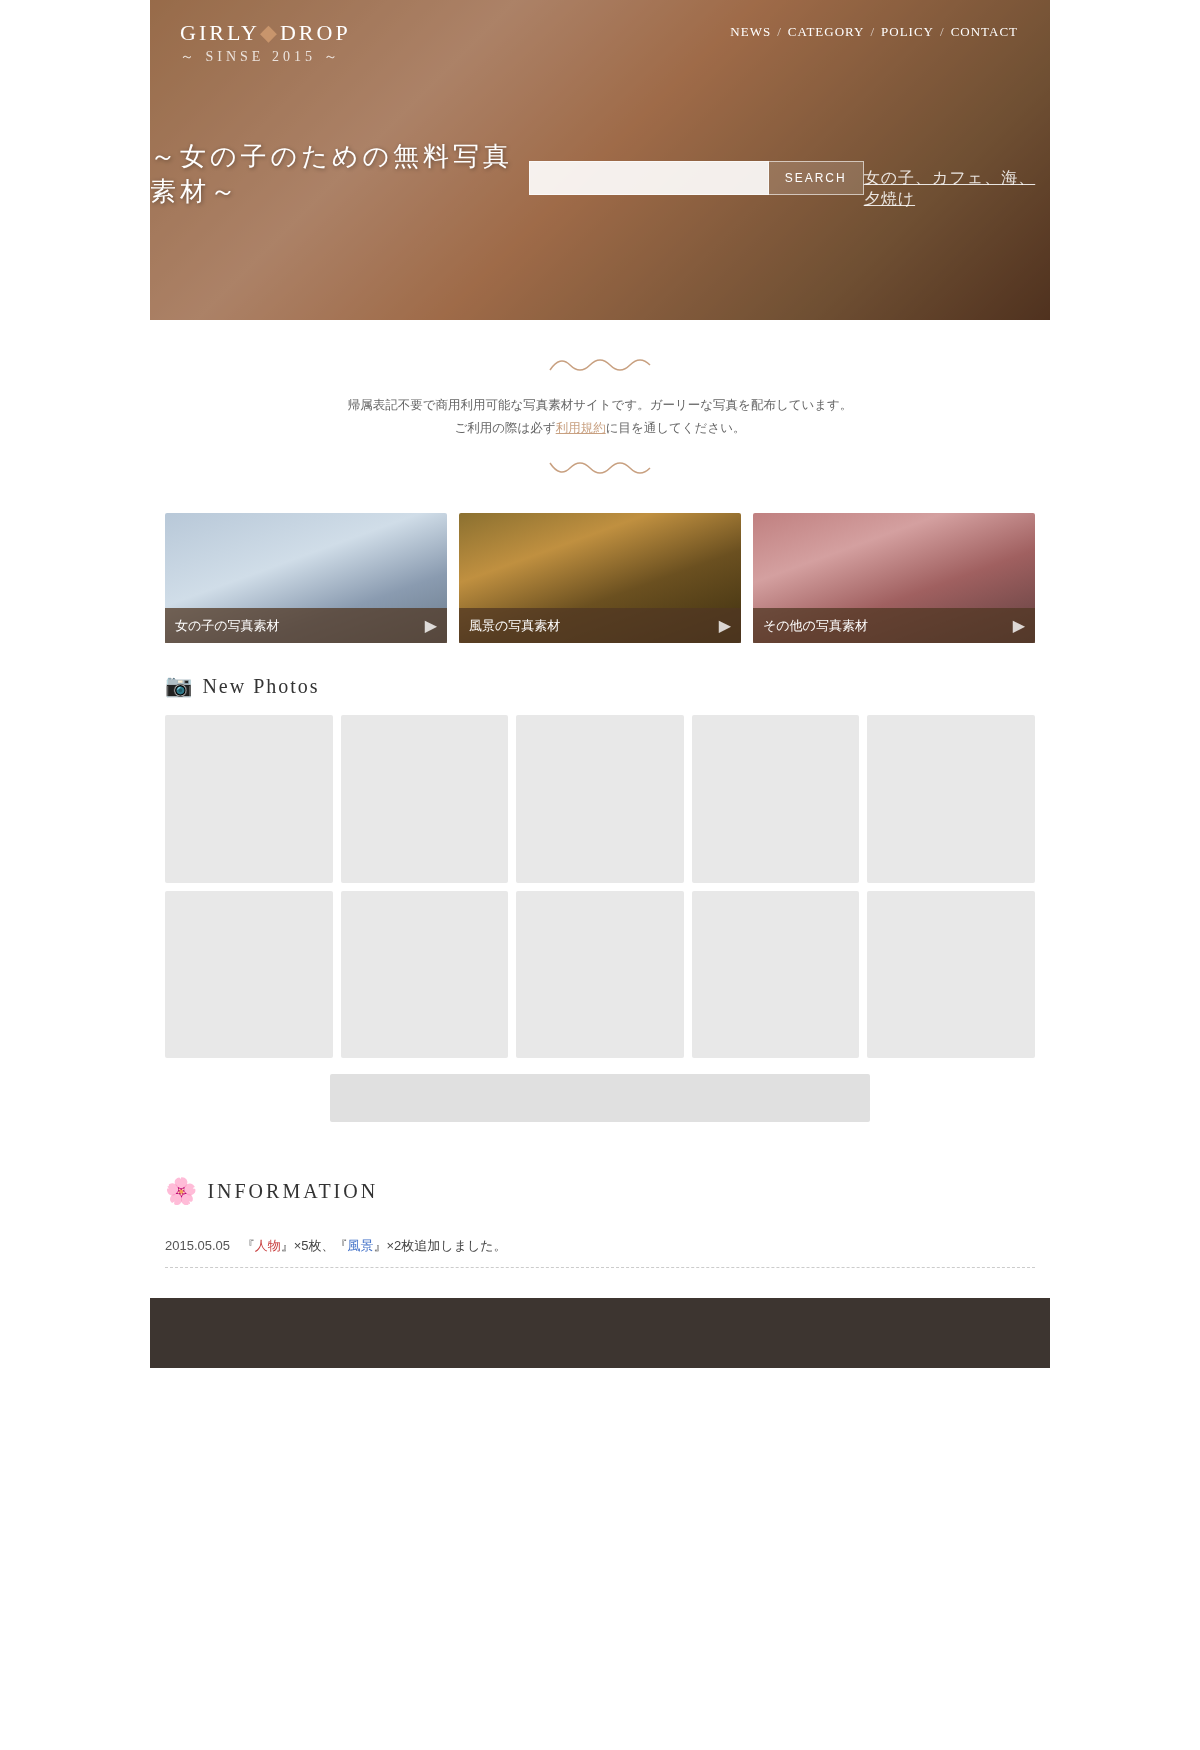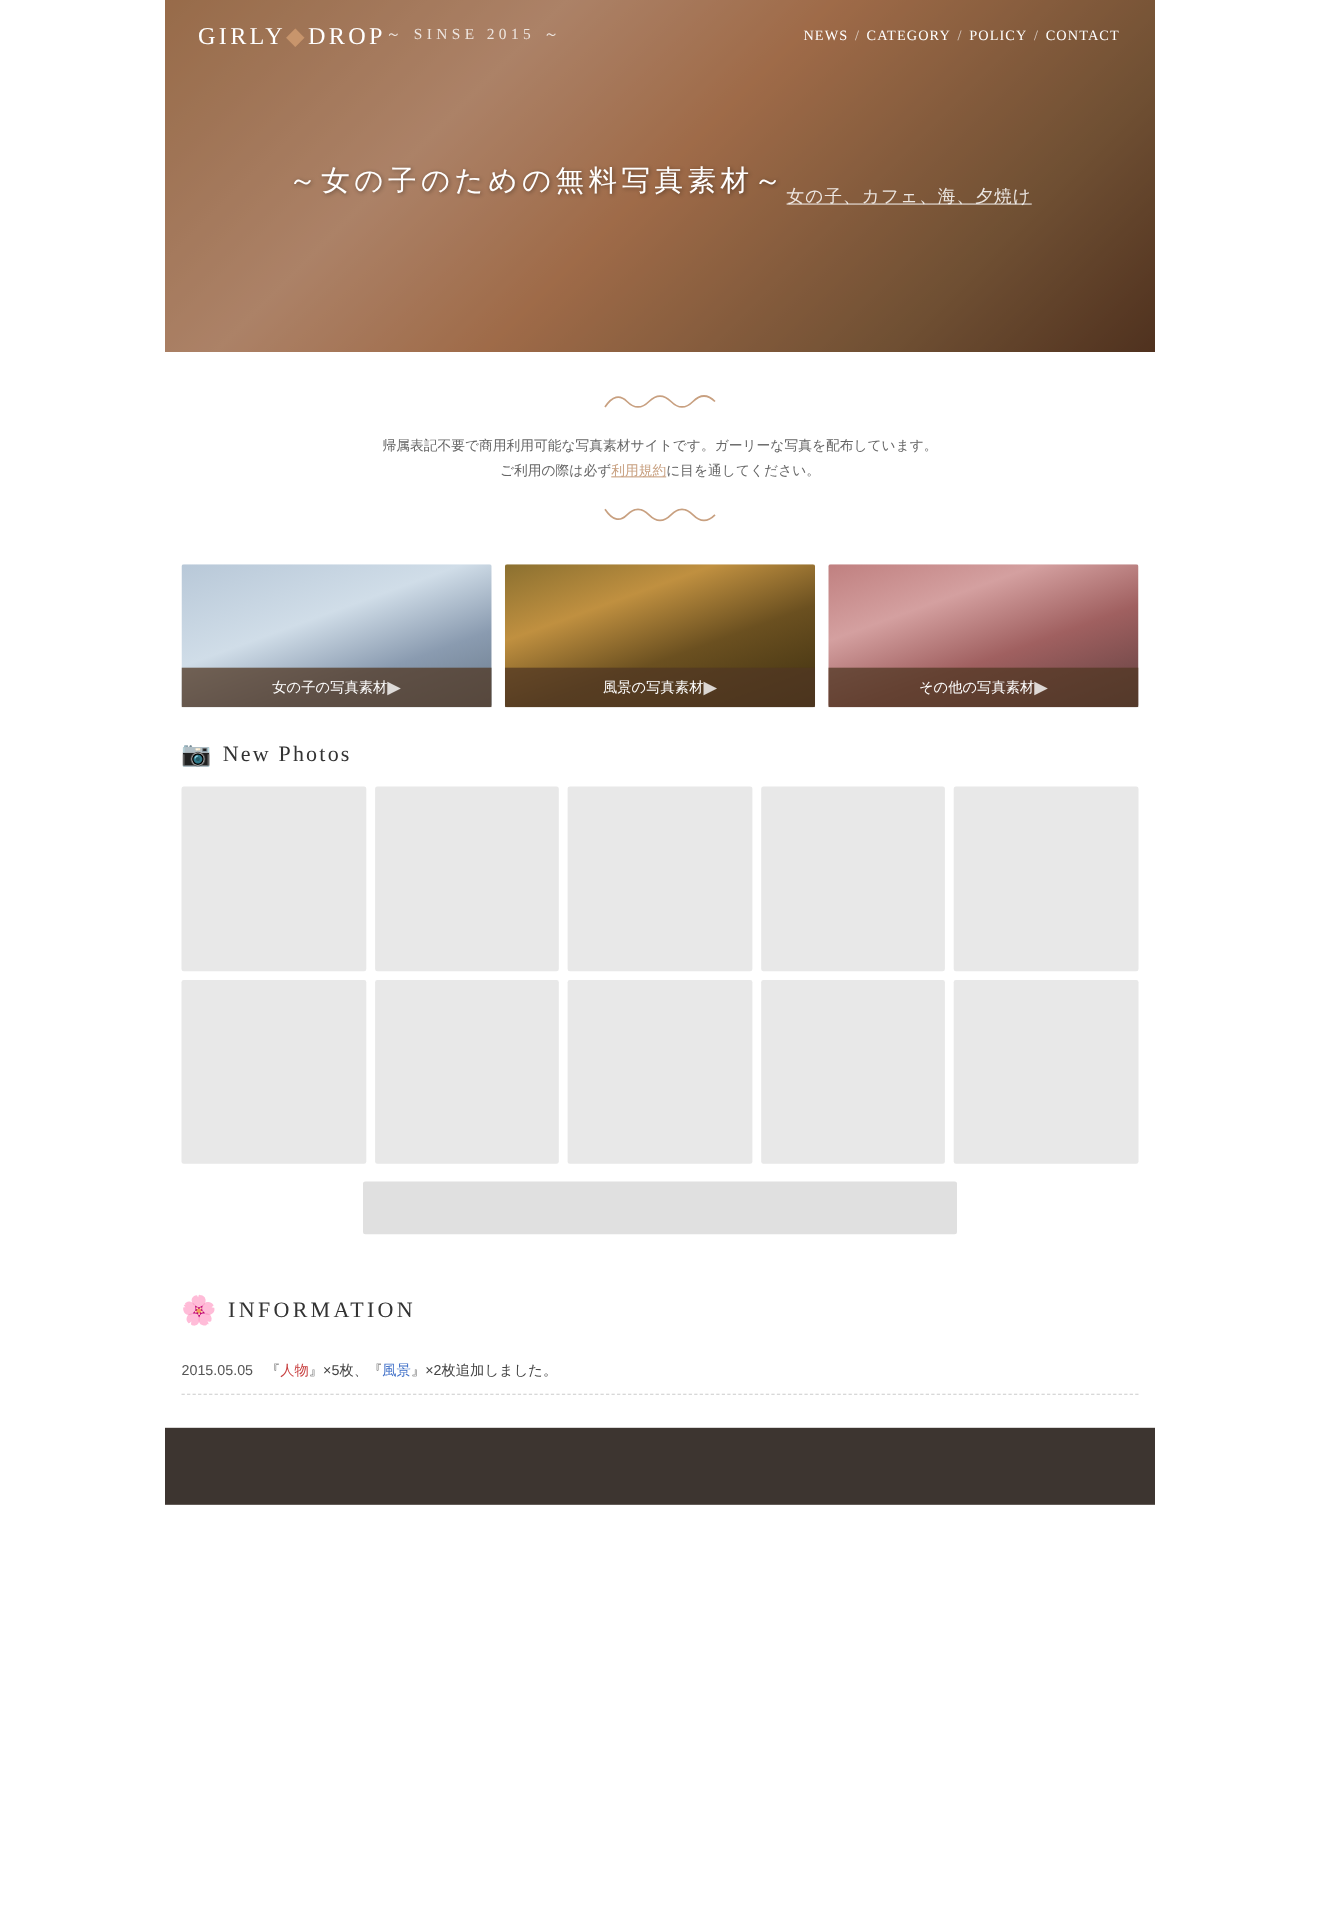--- a/index.html
+++ b/index.html
@@ -23,21 +23,21 @@
     .hero-nav {
       position: relative;
       z-index: 2;
       display: flex;
       justify-content: space-between;
       align-items: flex-start;
       padding: 20px 30px 0 30px;
     }
     .logo-area {
       display: flex;
-      flex-direction: row;
+      flex-direction: column;
       align-items: flex-start;
     }
     .logo-title {
       font-family: 'Georgia', serif;
       font-size: 22px;
       color: #fff;
       letter-spacing: 3px;
       font-weight: normal;
     }
     .logo-dot {
@@ -175,21 +175,21 @@
     .cat-card-label {
       position: absolute;
       bottom: 0;
       left: 0;
       right: 0;
       background: rgba(80,55,35,0.75);
       color: #fff;
       font-size: 13px;
       padding: 8px 10px;
       display: flex;
-      justify-content: center;
+      justify-content: space-between;
       align-items: center;
       font-family: 'MS Gothic', sans-serif;
     }
     .cat-arrow {
       font-size: 16px;
       color: rgba(255,255,255,0.8);
     }
 
     
     .new-photos-section {
@@ -307,20 +307,24 @@
       <span class="nav-separator">/</span>
       <a href="#">CATEGORY</a>
       <span class="nav-separator">/</span>
       <a href="#">POLICY</a>
       <span class="nav-separator">/</span>
       <a href="#">CONTACT</a>
     </div>
   </nav>
   <div class="hero-content">
     <h1 class="hero-title">～女の子のための無料写真素材～</h1>
+    <div class="search-bar">
+      <input class="search-input" type="text" placeholder="" style="">
+      <button class="search-btn">SEARCH</button>
+    </div>
     <div class="search-hints">女の子、カフェ、海、夕焼け</div>
   </div>
 </section>
 
 <section class="about-section">
   <div class="decorative-line">
     <svg width="120" height="30" viewBox="0 0 120 30" class="swirl-svg">
       <path d="M10,20 Q20,5 30,15 Q40,25 50,15 Q60,5 70,15 Q80,25 90,15 Q100,5 110,15" stroke="#c8a080" stroke-width="1.5" fill="none"></path>
     </svg>
   </div>

